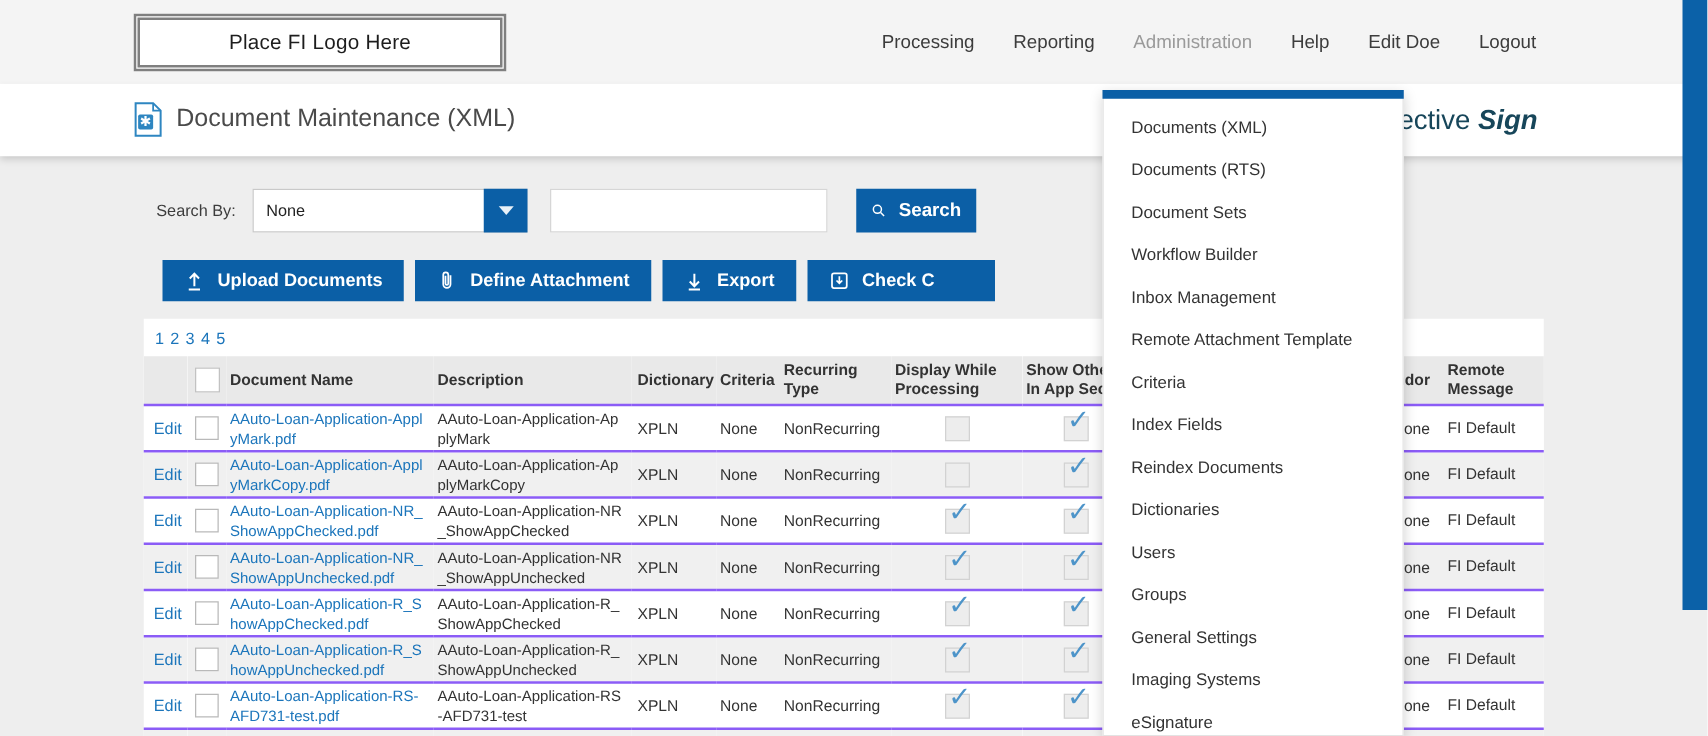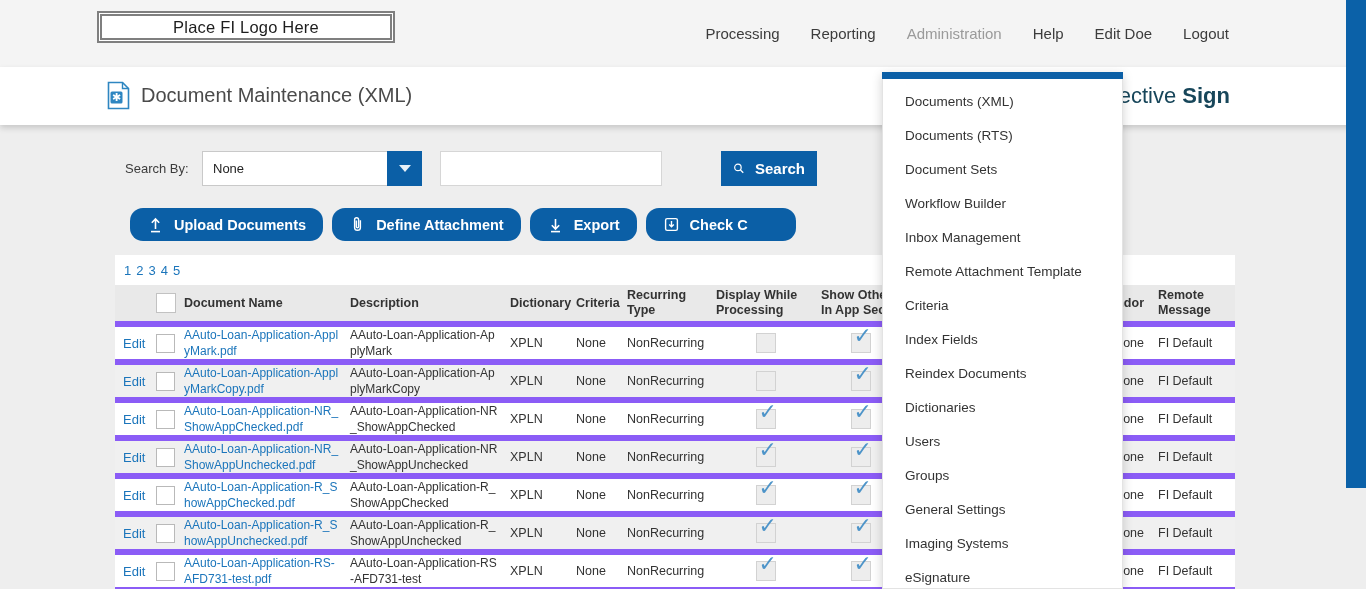--- a/index.html
+++ b/index.html
@@ -2,62 +2,62 @@
 <html><head>
 <meta charset="utf-8">
 <style>
   * { margin:0; padding:0; box-sizing:border-box; }
   html,body { width:1366px; height:589px; overflow:hidden; }
   body { font-family:"Liberation Sans", sans-serif; background:#eeeeee; position:relative; }
   .screen { position:absolute; inset:0; width:1366px; height:589px; }
 
   
   .topbar { position:absolute; left:0; top:0; width:1366px; height:67px; background:#f4f4f4; }
-  .logo-box { position:absolute; left:97px; top:11px; width:298px; height:32px; background:#fff;
+  .logo-box { position:absolute; left:107px; top:11px; width:298px; height:46px; background:#fff;
               border:5px double #7f7f7f; display:flex; align-items:center; justify-content:center;
               font-size:16.5px; color:#1d1d1d; letter-spacing:.2px;text-align:center; }
   .nav { position:absolute; right:137px; top:0; height:67px; display:flex; align-items:center; gap:31px;
          font-size:15px; color:#3c3c3c; }
   .nav .item { cursor:pointer; white-space:nowrap; }
   .nav .item.active { color:#9a9a9a; }
 
   
   .titlebar { position:absolute; left:0; top:67px; width:1366px; height:58px; background:#ffffff;
               box-shadow:0 3px 6px rgba(0,0,0,.16); }
   .page-title-wrap { position:absolute; left:107px; top:14px; display:flex; align-items:center; gap:11px; }
   .page-title { font-size:20px; color:#4a4a4a; }
   .brand { position:absolute; right:136px; top:16px; font-size:22px; color:#17465a; white-space:nowrap; }
-  .brand b { font-weight:bold; }
+  .brand b { font-weight:bold;font-style:italic; }
 
   
   .search-label { position:absolute; left:125px; top:161px; font-size:13px; color:#3c3c3c; }
   .select { position:absolute; left:202px; top:151px; width:220px; height:35px; background:#fff;
             border:1px solid #c9c9c9; display:flex; align-items:center; cursor:pointer; }
   .select .sel-text { padding-left:10px; font-size:13px; color:#222; flex:1; }
   .select .sel-btn { width:35px; height:35px; margin:-1px; background:#0b5fa6; display:flex; align-items:center; justify-content:center; }
   .select .sel-btn .tri { width:0; height:0; border-left:6px solid transparent; border-right:6px solid transparent; border-top:7px solid #e8f1f8; }
   .search-input { position:absolute; left:440px; top:151px; width:222px; height:35px; background:#fff;
                   border:1px solid #d6d6d6; font-size:14px; padding:0 8px; color:#222; }
   .btn { background:#0b5fa6; color:#fff; border:none; display:flex; align-items:center; gap:10px;
          font-size:14.5px; font-weight:bold; font-family:"Liberation Sans", sans-serif; cursor:pointer; }
-  .search-btn { position:absolute; left:685px; top:151px; width:96px; height:35px; padding:0 12px; font-size:15px;margin-left:36px; }
+  .search-btn { position:absolute; left:685px; top:151px; width:96px; height:35px; padding:0 12px; font-size:15px; }
 
   
   .toolbar { position:absolute; left:130px; top:208px; display:flex; gap:9px; }
-  .toolbar .btn { height:33px; padding:0 17px; white-space:nowrap;border-radius:13px; }
+  .toolbar .btn { height:33px; padding:0 17px; white-space:nowrap; }
   .icon-svg { display:block; }
 
   
   .panel { position:absolute; left:115px; top:255px; width:1120px; height:400px; background:#fff; }
   .pagination { padding:8px 0 7px 9px; font-size:13px; }
   .pagination a { color:#1b75bb; text-decoration:none; margin-right:5px; cursor:pointer; }
   table { border-collapse:collapse; table-layout:fixed; width:1120px; }
   thead tr { background:#e9e9e9; height:39px;margin-top:38px; }
   thead td { font-weight:bold; font-size:12.5px; color:#333; line-height:15px; vertical-align:middle; }
-  tbody tr { height:37px; background:#fff; border-top:6px solid #8b5cf6; }
+  tbody tr { height:37px; background:#fff; border-top:2px solid #8b5cf6; }
   tbody tr:nth-child(even) { background:#f0f0f0; }
   td { padding:0 3px 0 3px; vertical-align:middle; font-size:12.5px; color:#333; overflow:hidden; }
   .c-edit { padding-left:8px; }
   .c-edit a { color:#1b75bb; text-decoration:none; font-size:13px; cursor:pointer; }
   .c-chk { text-align:center; }
   .rowbox { display:inline-block; width:19px; height:19px; background:#fff; border:1px solid #b9b9b9; vertical-align:middle; cursor:pointer; }
   .headbox { display:inline-block; width:20px; height:20px; background:#fff; border:1px solid #c2c2c2; vertical-align:middle; cursor:pointer; }
   .c-name a { color:#1b75bb; text-decoration:none; cursor:pointer; }
   .c-name, .c-desc { font-size:12px; line-height:16px; word-break:break-all; padding-right:6px; }
   .c-dict { padding-left:5px; }

